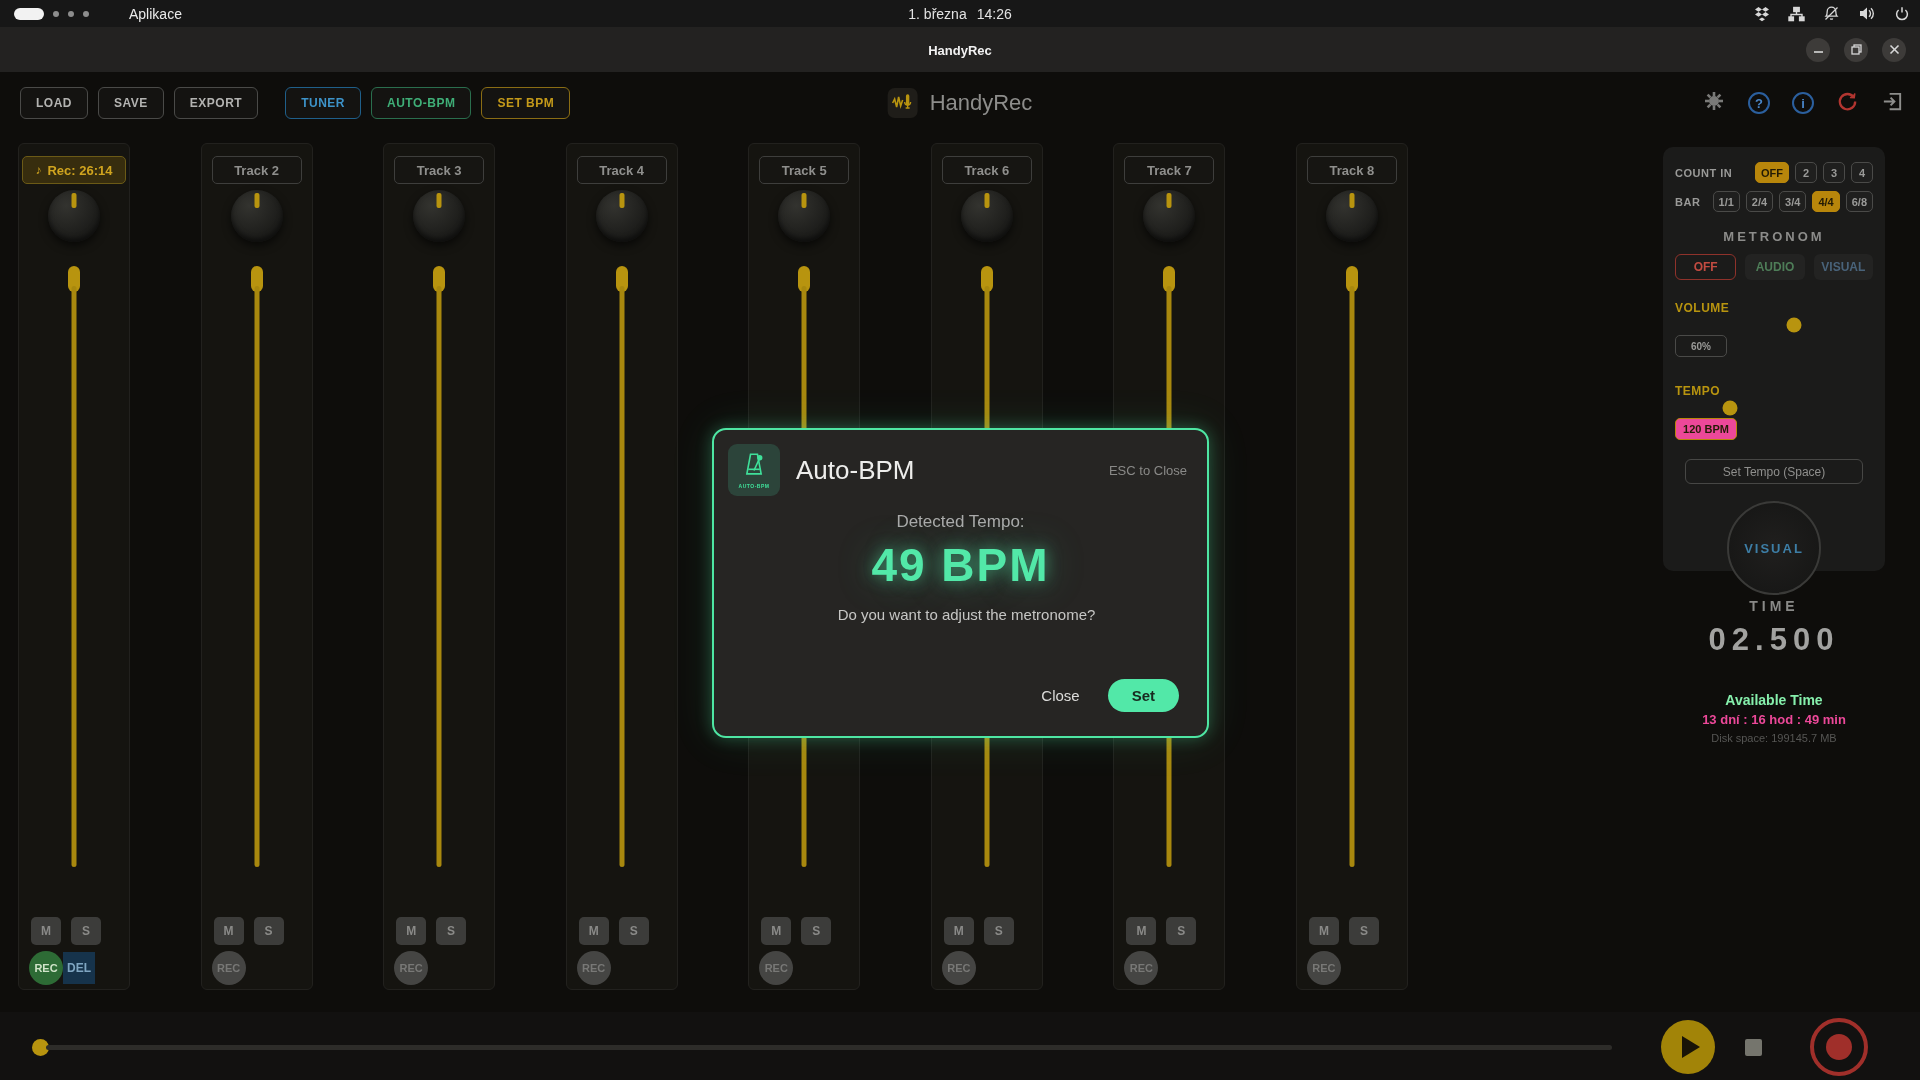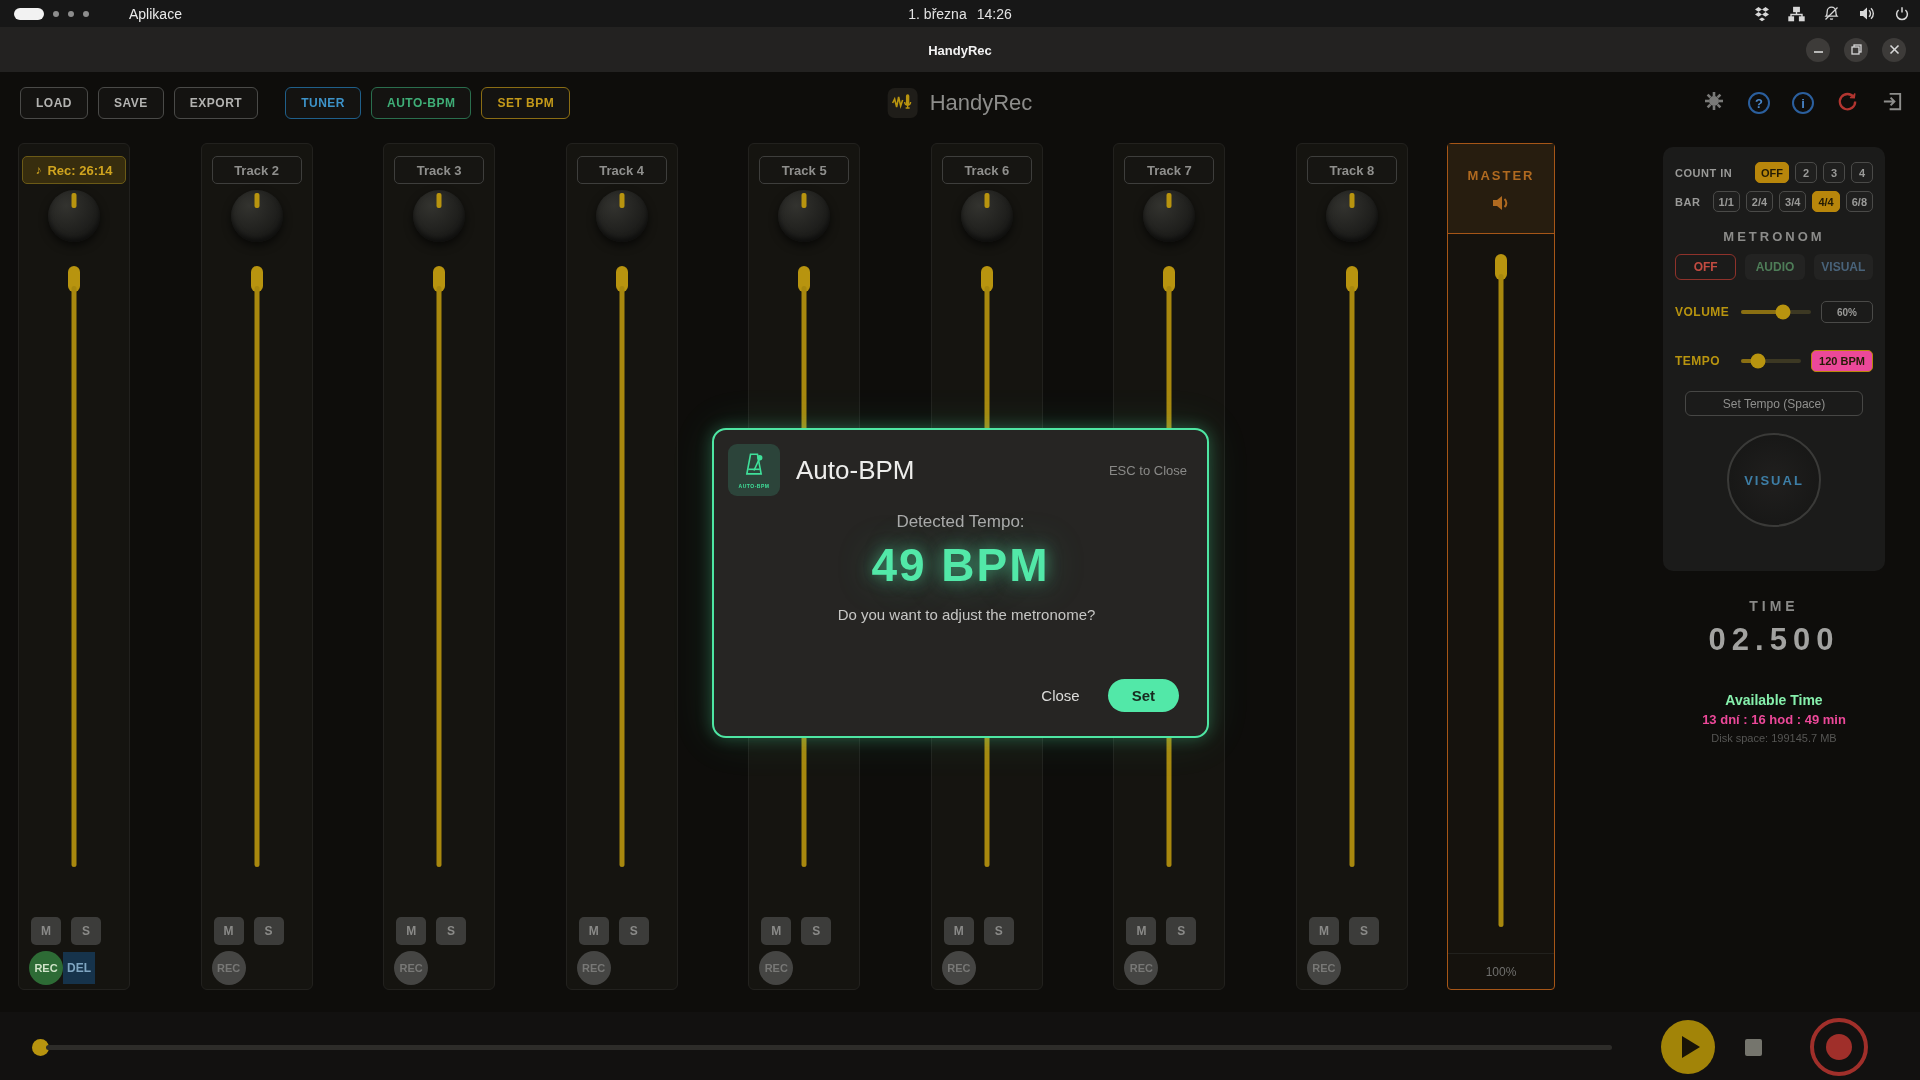--- a/index.html
+++ b/index.html
@@ -91,21 +91,21 @@
   .chip { min-width:22px; height:21px; padding:0 5px; display:flex; align-items:center; justify-content:center;
     border:1px solid #4a4a48; border-radius:5px; color:#9a9a98; font-size:11px; font-weight:bold; background:#1f1f1e; }
   .chip.selected { background:#b8860b; border-color:#b8860b; color:#231b05; }
   .metronom-title { margin-top:17px; text-align:center; color:#8c8c8a; font-weight:bold; font-size:13px; letter-spacing:3px; }
   .mode-row { margin-top:10px; display:flex; gap:9px; }
   .mode-btn { flex:1; height:26px; display:flex; align-items:center; justify-content:center;
     border-radius:6px; font-weight:bold; font-size:12px; background:#232322; }
   .mode-off { background:transparent; border:1px solid #8f322b; color:#c24b41; }
   .mode-audio { color:#4e7d58; }
   .mode-visual { color:#49637a; }
-  .slider-row { margin-top:21px; display:flex; align-items:center; gap:10px; }
+  .slider-row { margin-top:21px; display:flex; gap:10px;flex-direction:column; }
   .slider-row.tempo { margin-top:27px; }
   .slider-label { width:56px; color:#b8940f; font-weight:bold; font-size:12px; letter-spacing:.5px; }
   .slider { flex:1; height:4px; background:#3c3823; border-radius:2px; position:relative; }
   .slider .fill { position:absolute; left:0; top:0; bottom:0; background:#8a6f12; border-radius:2px; }
   .slider .handle { position:absolute; top:50%; transform:translate(-50%,-50%); width:15px; height:15px;
     border-radius:50%; background:#b8940f; }
   .value-box { width:52px; height:22px; display:flex; align-items:center; justify-content:center;
     border:1px solid #4a4a48; border-radius:5px; color:#9a9a98; font-size:10px; font-weight:bold; }
   .value-box.gold { width:62px; background:#ec4899; border-color:#b8860b; color:#241c05; font-size:11px; }
   .set-tempo { margin:19px auto 0; width:178px; height:25px; border:1px solid #474745; border-radius:6px;
@@ -422,36 +422,20 @@
         <div class="ms-row">
           <div class="sq-btn">M</div>
           <div class="sq-btn">S</div>
         </div>
         <div class="rec-row">
           <div class="rec-btn">REC</div>
         </div>
       </div>
     </div>
 
-  <div class="master">
-    <div class="master-head">
-      <div class="master-label">MASTER</div>
-      <div class="master-speaker">
-          <svg width="22" height="20" viewBox="0 0 22 20" fill="#b06a20">
-            <path d="M3 7h4l5-4v14l-5-4H3z"></path>
-            <path d="M14.5 6a5.2 5.2 0 0 1 0 8" fill="none" stroke="#b06a20" stroke-width="2"></path>
-          </svg>
-        </div>
-    </div>
-    <div class="fader">
-      <div class="fader-handle"></div>
-      <div class="fader-line"></div>
-    </div>
-    <div class="master-foot">100%</div>
-  </div>
 
   <div class="panel">
     <div class="prow">
       <div class="plabel">COUNT IN</div>
       <div class="chips">
           <div class="chip selected">OFF</div>
           <div class="chip">2</div>
           <div class="chip">3</div>
           <div class="chip">4</div>
         </div>

